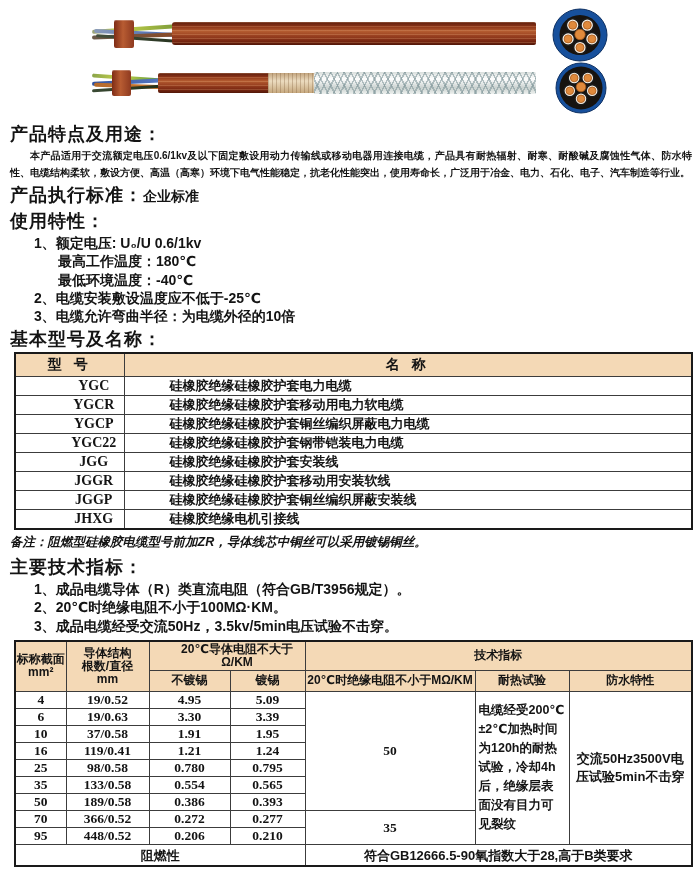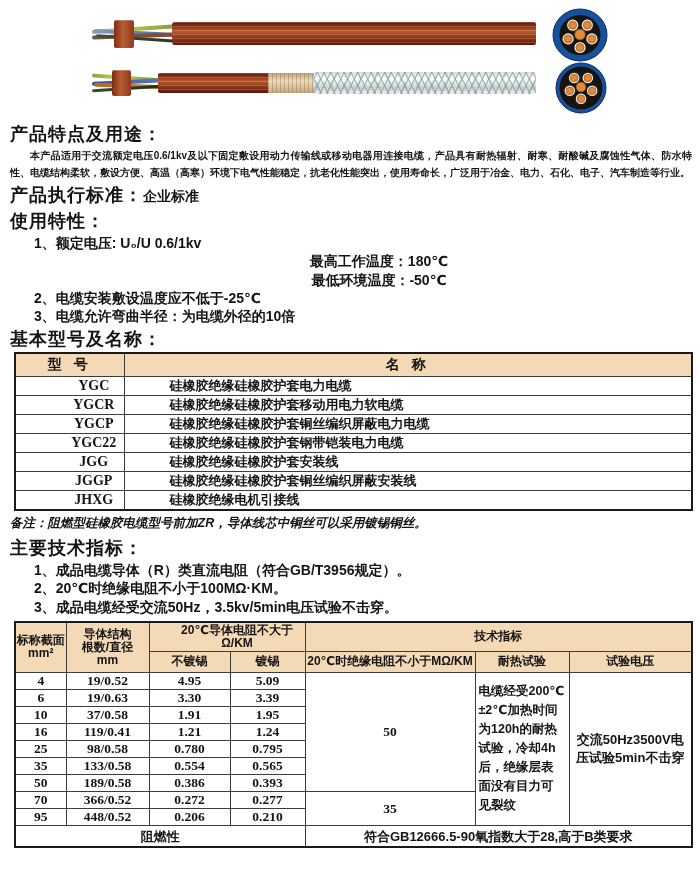--- a/index.html
+++ b/index.html
@@ -40,21 +40,21 @@
       linear-gradient(180deg,#d8dedc,#ffffff 32%,#c9d1cf 72%,#eef1ef);
   }
   .cross { position:absolute; }
 
   
   .h-sec { font-size:18px; font-weight:800; letter-spacing:1px; margin:2px 0 1px 10px; }
   .body-par { margin:1px 8px 0 10px; font-size:10px; font-weight:600;
               line-height:17px; text-indent:2em; text-align:justify; }
   .inline-val { font-size:14px; font-weight:600; letter-spacing:0; }
   .list { margin-left:34px; font-size:14px; font-weight:600; line-height:18.3px; }
-  .list .sub { margin-left:24px;text-align:center; }
+  .list .sub { margin-left:24px; }
   .note { margin:4px 0 0 10px; font-size:12.5px; font-weight:700;font-style:italic; }
 
   
   table { border-collapse:collapse; table-layout:fixed; margin-left:14px; width:679px; }
   table, .t-outer { border:2px solid #1a1a1a; }
   th, td { border:1px solid #3c3c3c; text-align:center; vertical-align:middle; overflow:hidden; }
   th { background:#f4d9b6; font-weight:800; }
 
   .models { }
   .models th { height:23px; font-size:14px; letter-spacing:4px; }
@@ -148,21 +148,21 @@
 
 <div class="h-sec">产品特点及用途：</div>
 <p class="body-par">本产品适用于交流额定电压0.6/1kv及以下固定敷设用动力传输线或移动电器用连接电缆，产品具有耐热辐射、耐寒、耐酸碱及腐蚀性气体、防水特性、电缆结构柔软，敷设方便、高温（高寒）环境下电气性能稳定，抗老化性能突出，使用寿命长，广泛用于冶金、电力、石化、电子、汽车制造等行业。</p>
 
 <div class="h-sec"><span>产品执行标准：</span><span class="inline-val">企业标准</span></div>
 
 <div class="h-sec">使用特性：</div>
 <div class="list">
   <div>1、额定电压: U₀/U  0.6/1kv</div>
   <div class="sub">最高工作温度：180℃</div>
-  <div class="sub">最低环境温度：-50℃</div>
+  <div class="sub">最低环境温度：-40℃</div>
   <div>2、电缆安装敷设温度应不低于-25℃</div>
   <div>3、电缆允许弯曲半径：为电缆外径的10倍</div>
 </div>
 
 <div class="h-sec">基本型号及名称：</div>
 <table class="models">
   <colgroup>
       <col style="width:109px">
       <col>
     </colgroup>
@@ -183,20 +183,24 @@
         <td class="mcode">YGCP</td>
         <td class="mname">硅橡胶绝缘硅橡胶护套铜丝编织屏蔽电力电缆</td>
       </tr>
   <tr>
         <td class="mcode">YGC22</td>
         <td class="mname">硅橡胶绝缘硅橡胶护套钢带铠装电力电缆</td>
       </tr>
   <tr>
         <td class="mcode">JGG</td>
         <td class="mname">硅橡胶绝缘硅橡胶护套安装线</td>
+      </tr>
+  <tr>
+        <td class="mcode">JGGR</td>
+        <td class="mname">硅橡胶绝缘硅橡胶护套移动用安装软线</td>
       </tr>
   <tr>
         <td class="mcode">JGGP</td>
         <td class="mname">硅橡胶绝缘硅橡胶护套铜丝编织屏蔽安装线</td>
       </tr>
   <tr>
         <td class="mcode">JHXG</td>
         <td class="mname">硅橡胶绝缘电机引接线</td>
       </tr>
 </tbody>
@@ -232,21 +236,21 @@
       <div>mm</div>
     </th>
     <th colspan="2" style="text-align:center;padding-left:20px;">20℃导体电阻不大于Ω/KM</th>
     <th colspan="3">技术指标</th>
   </tr>
   <tr class="th-r2">
     <th>不镀锡</th>
     <th>镀锡</th>
     <th>20℃时绝缘电阻不小于MΩ/KM</th>
     <th>耐热试验</th>
-    <th>试验电压</th>
+    <th>防水特性</th>
   </tr>
   <tr>
     <td>4</td>
     <td>19/0.52</td>
     <td>4.95</td>
     <td>5.09</td>
     <td rowspan="7">50</td>
     <td rowspan="9" class="heat">电缆经受200℃±2℃加热时间为120h的耐热试验，冷却4h后，绝缘层表面没有目力可见裂纹</td>
     <td rowspan="9" class="volt">交流50Hz3500V电压试验5min不击穿</td>
   </tr>

